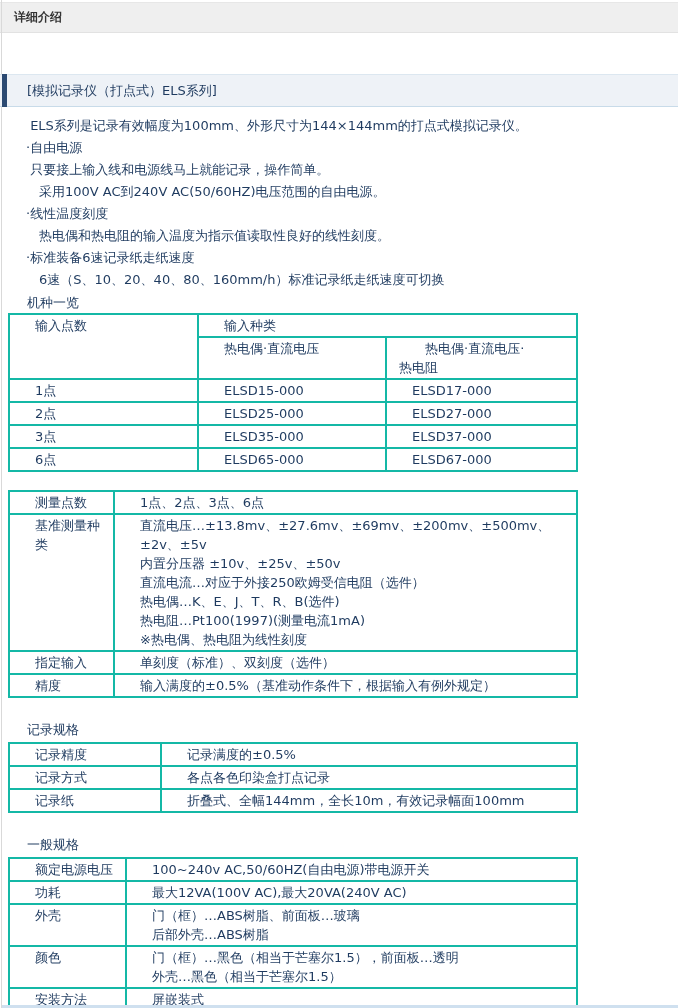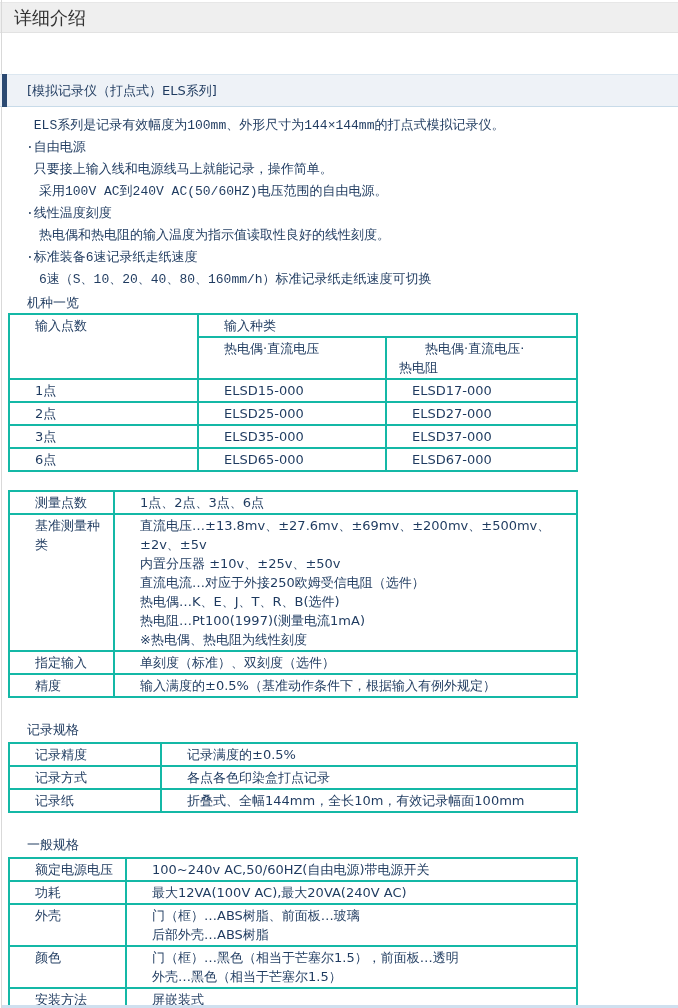--- a/index.html
+++ b/index.html
@@ -6,29 +6,29 @@
   body{
     width:678px;height:1008px;overflow:hidden;position:relative;
     background:#ffffff;
     font-family:"DejaVu Sans","Liberation Sans",sans-serif;
     font-size:13px;color:#1e3a5f;
   }
   .page-left-line{position:absolute;left:1px;top:0;bottom:0;width:1px;background:#d9d9d9;}
   .header-bar{
     margin-top:2px;height:29px;line-height:29px;background:#efefef;
     border-top:1px solid #e7e7e7;border-bottom:1px solid #e2e2e2;
-    padding-left:14px;font-size:18px;font-weight:normal;color:#333333;
+    padding-left:14px;font-size:12px;font-weight:bold;color:#333333;
   }
   .title-band{
     margin-top:41px;position:relative;height:31px;line-height:31px;
     background:#eef2f7;border-top:1px solid #dce7f0;border-bottom:1px solid #c8dbe9;
     padding-left:27px;color:#1e3a5f;
   }
   .accent-bar{position:absolute;left:2px;top:-1px;width:5px;height:33px;background:#2c4a72;}
-  .desc{padding:8px 12px 0 26px;font-family:Liberation Mono, monospace;}
+  .desc{padding:8px 12px 0 26px;}
   .desc-line{line-height:22px;white-space:pre-wrap;}
   .sec-heading{margin:4px 0 2px 27px;line-height:16px;}
   .sec-heading.gap{margin-top:24px;margin-bottom:4px;}
   table{border-collapse:collapse;table-layout:fixed;margin-left:8px;width:570px;}
   td{
     border:2px solid #14b8a6;padding:1px 6px 1px 25px;
     line-height:19px;vertical-align:top;color:#1e3a5f;background:#ffffff;
     overflow:hidden;
   }
   td.pre{white-space:pre-line;}

